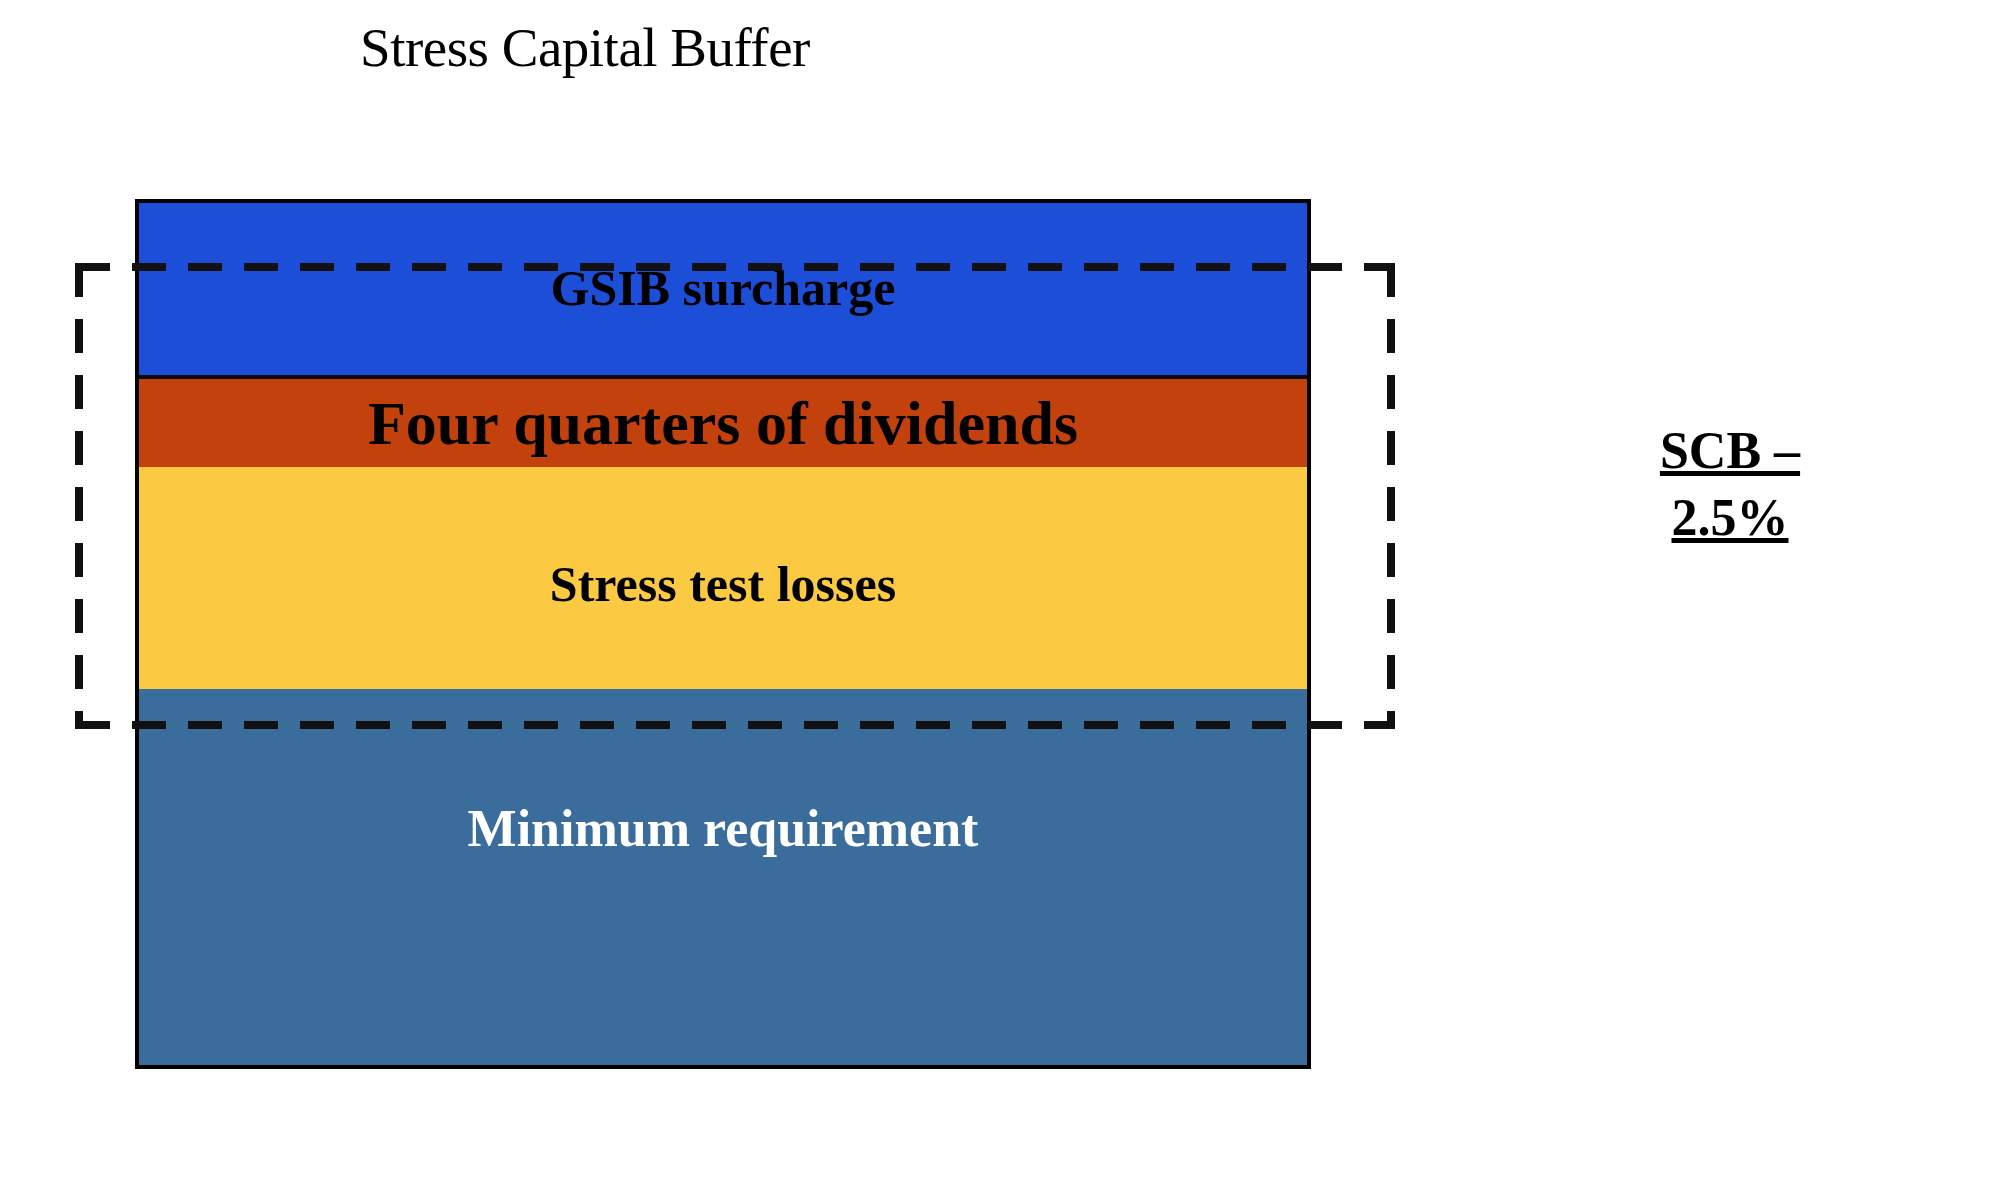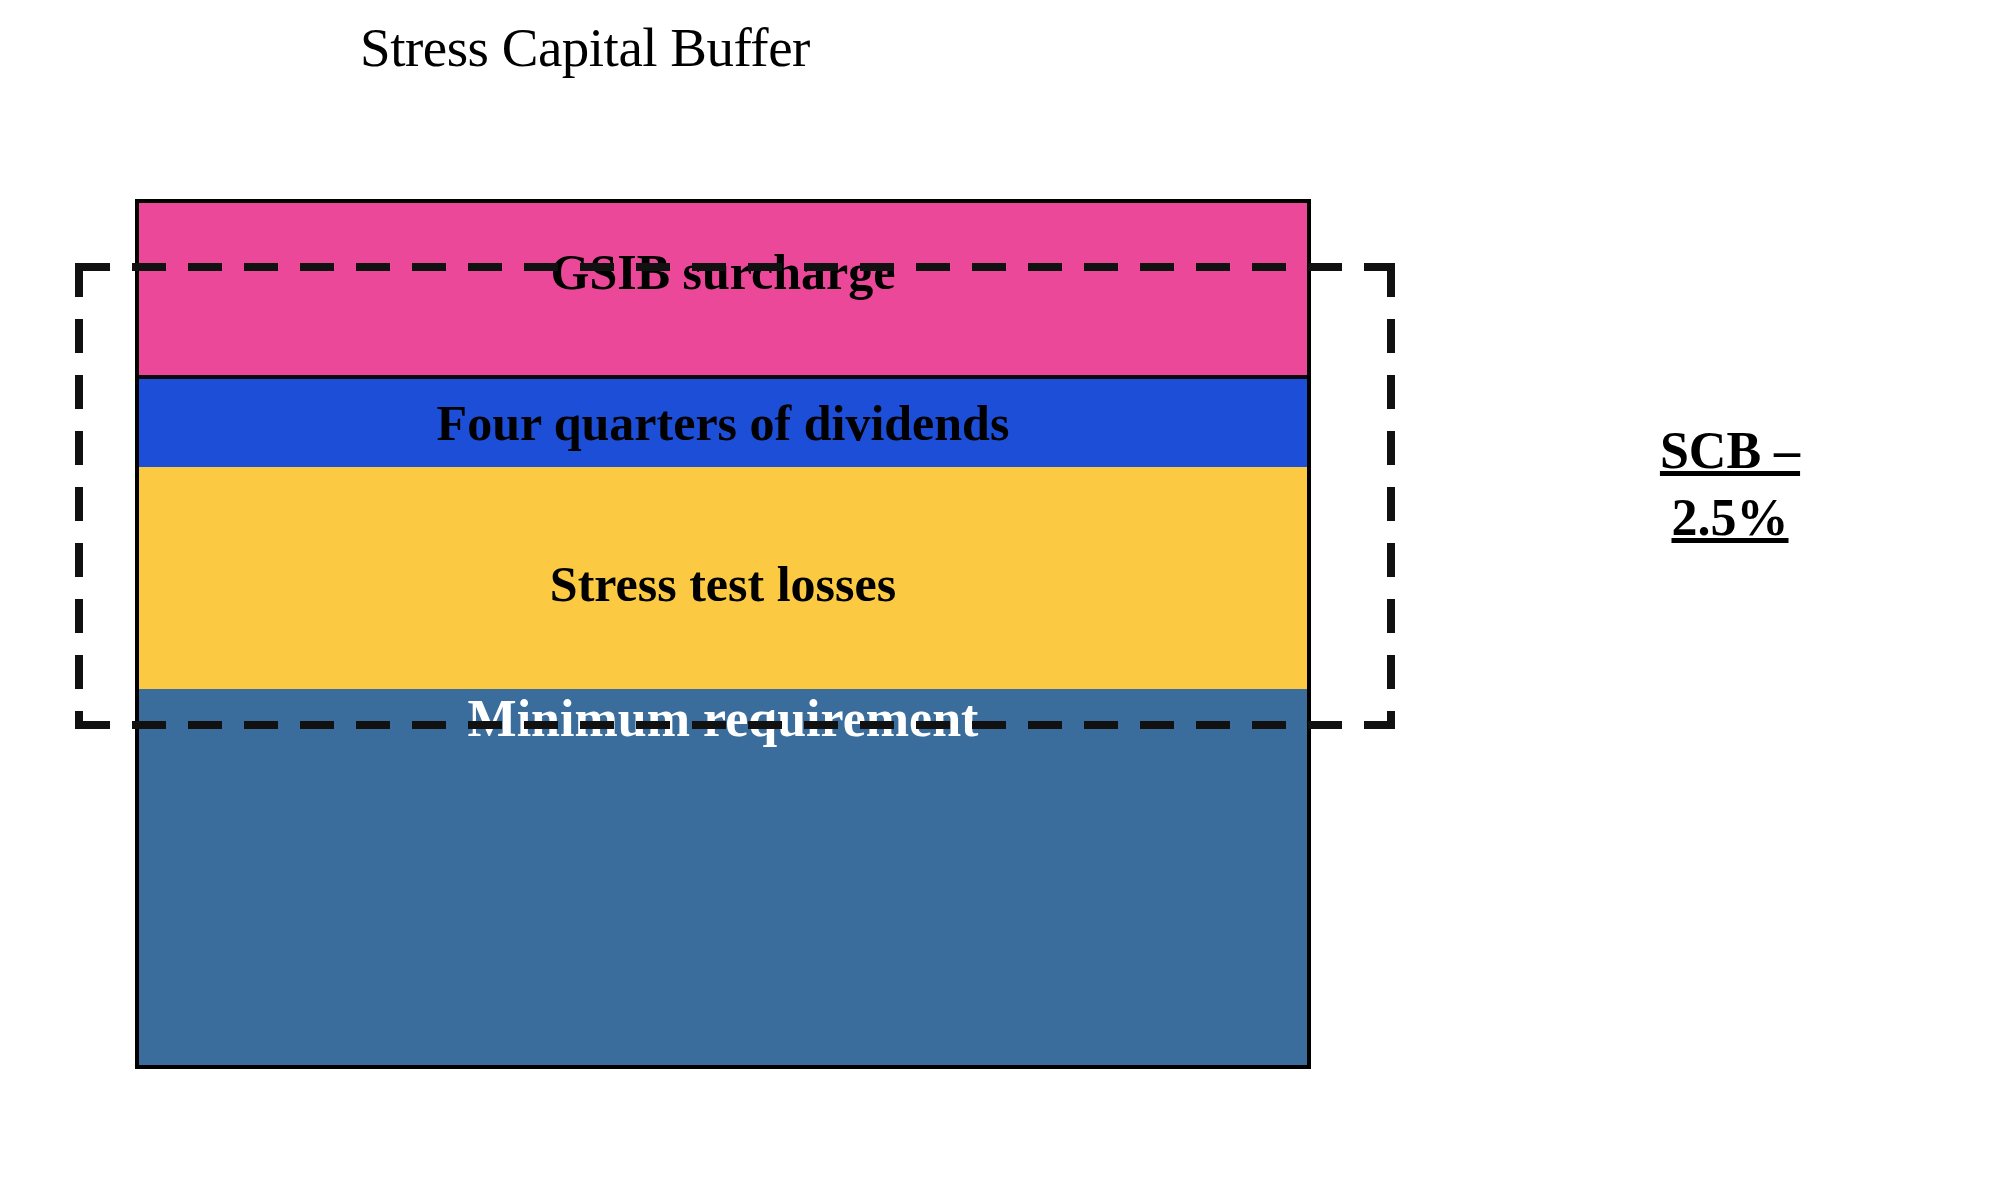--- a/index.html
+++ b/index.html
@@ -57,51 +57,52 @@
     font-weight: bold;
     color: #000000;
     white-space: nowrap;
   }
   .seg-label { display: block; }
 
   
   #segment-gsib {
     top: 0px;
     height: 176px;
-    background: #ec4899;
+    background: #1d4ed8;
     border-bottom: 4px solid #0b0b0b;
     font-size: 50px;
     align-items: flex-start;
-    padding-top: 40px;
+    padding-top: 56px;
   }
   
   #segment-dividends {
     top: 176px;
     height: 92px;
-    background: #1d4ed8;
+    background: #c2410c;
     border-bottom: 4px solid #0b0b0b;
-    font-size: 50px;
+    font-size: 62px;
   }
   
   #segment-losses {
     top: 248px;
     height: 238px;
     background: #fbc942;
     border-bottom: 4px solid #0b0b0b;
     font-size: 50px;
     margin-top: 16px;
   }
   
   #segment-minimum {
     top: 486px;
     height: 376px;
     background: #3a6d9b;
     color: #ffffff;
     font-size: 52px;
     align-items: flex-start;
+    padding-top: 110px;
   }
 
   
   #scb-bracket {
     position: absolute;
     left: 0;
     top: 0;
     width: 2000px;
     height: 1198px;
     pointer-events: none;

